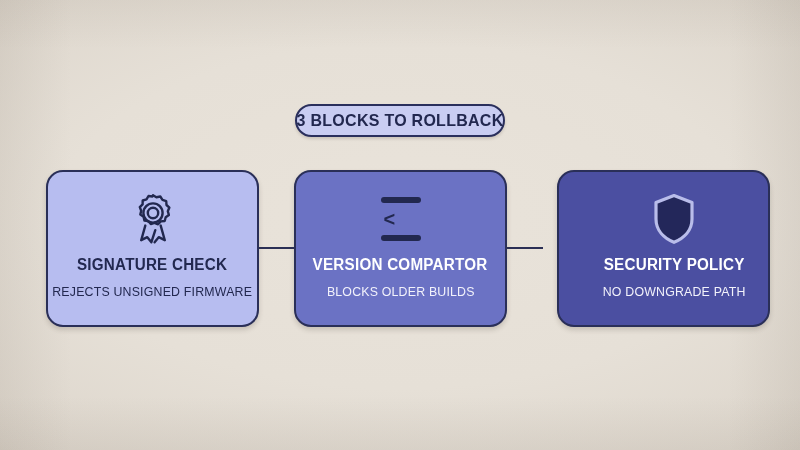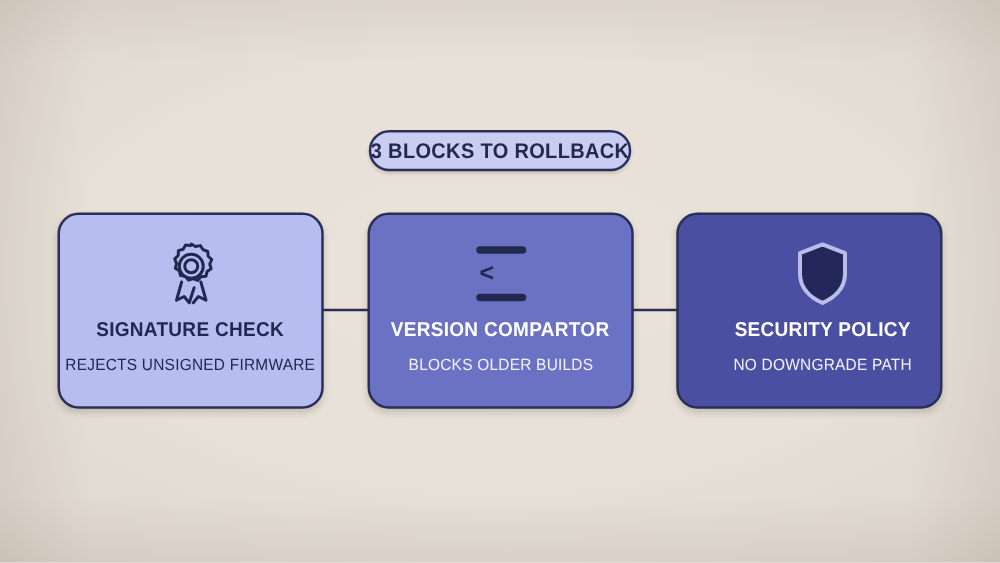--- a/index.html
+++ b/index.html
@@ -83,21 +83,21 @@
     border: 2px solid #2a2f58;
     border-radius: 17px;
     display: flex;
     flex-direction: column;
     align-items: center;
     box-shadow: 0 3px 5px rgba(70,60,50,0.20);
     z-index: 2;
   }
   #card-0 { left: 46px;  background: #b7bdf0; text-align: right; }
   #card-1 { left: 294px; background: #6b72c4; }
-  #card-2 { left: 541px; background: #4b4fa1; padding-left: 21px; }
+  #card-2 { left: 557px; background: #4b4fa1; padding-left: 21px; }
 
   .card-icon {
     height: 58px;
     margin-top: 18px;
     display: flex;
     align-items: center;
     justify-content: center;
   }
   .card-title {
     font-size: 16px;

